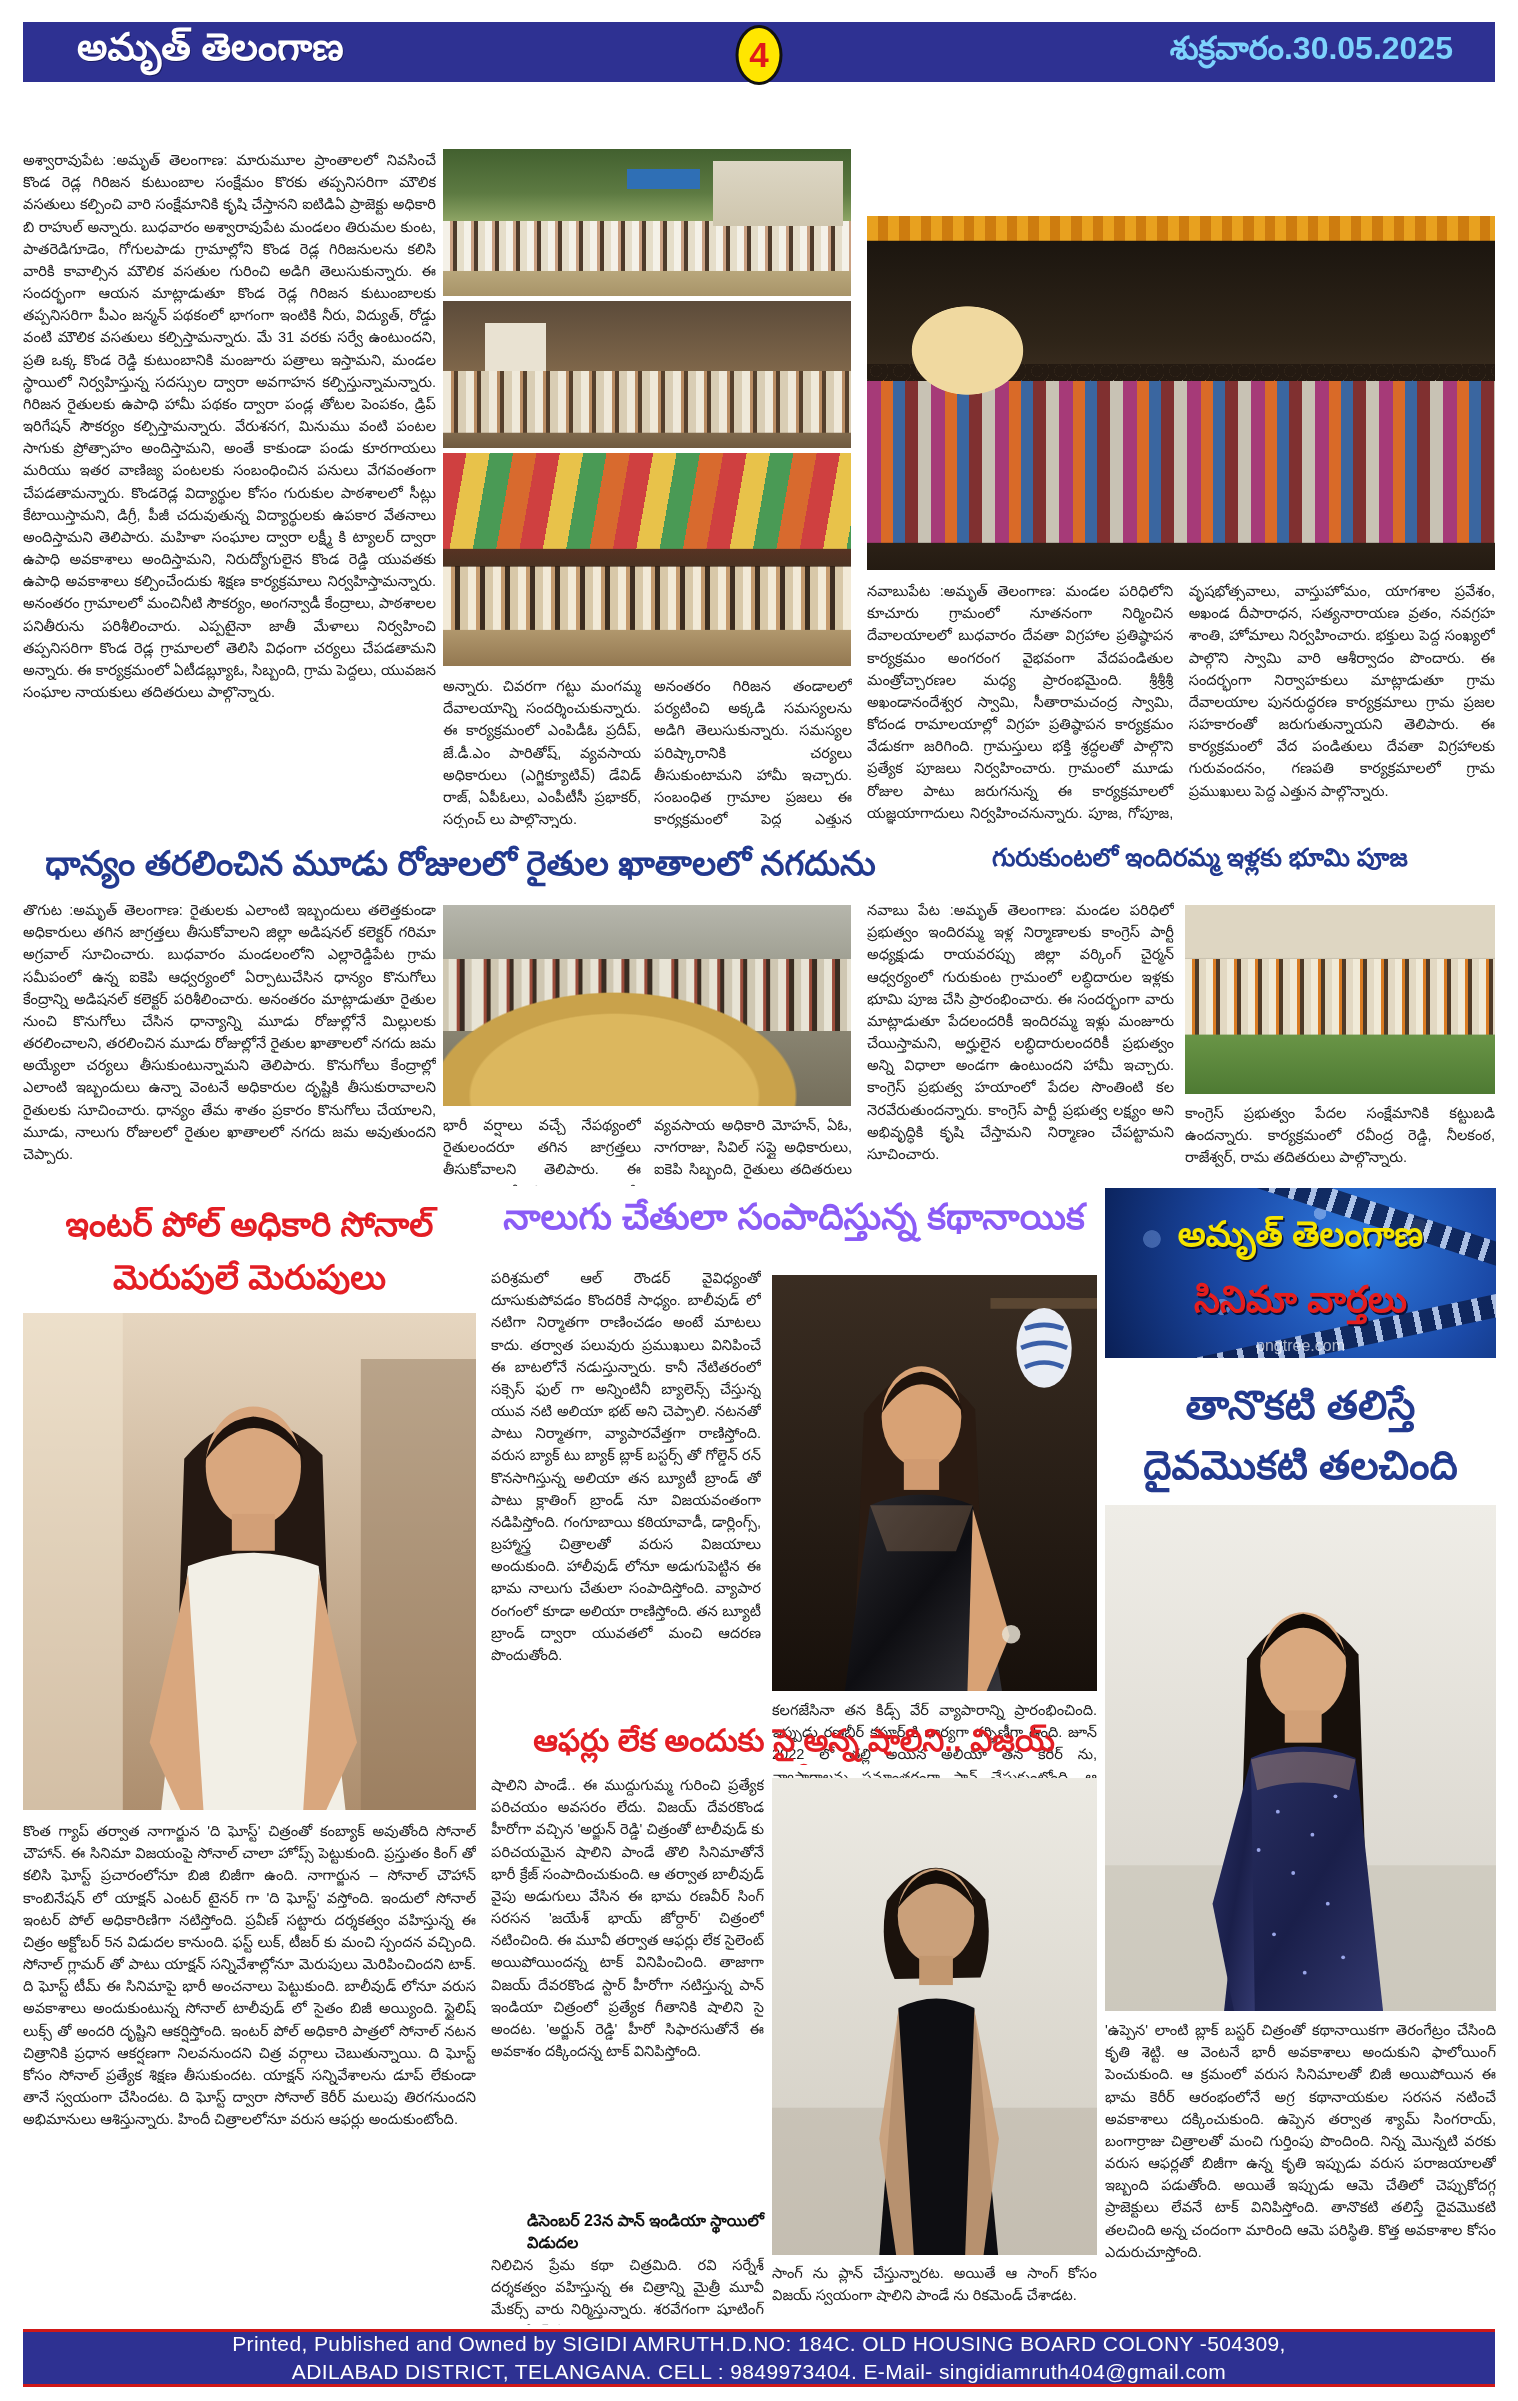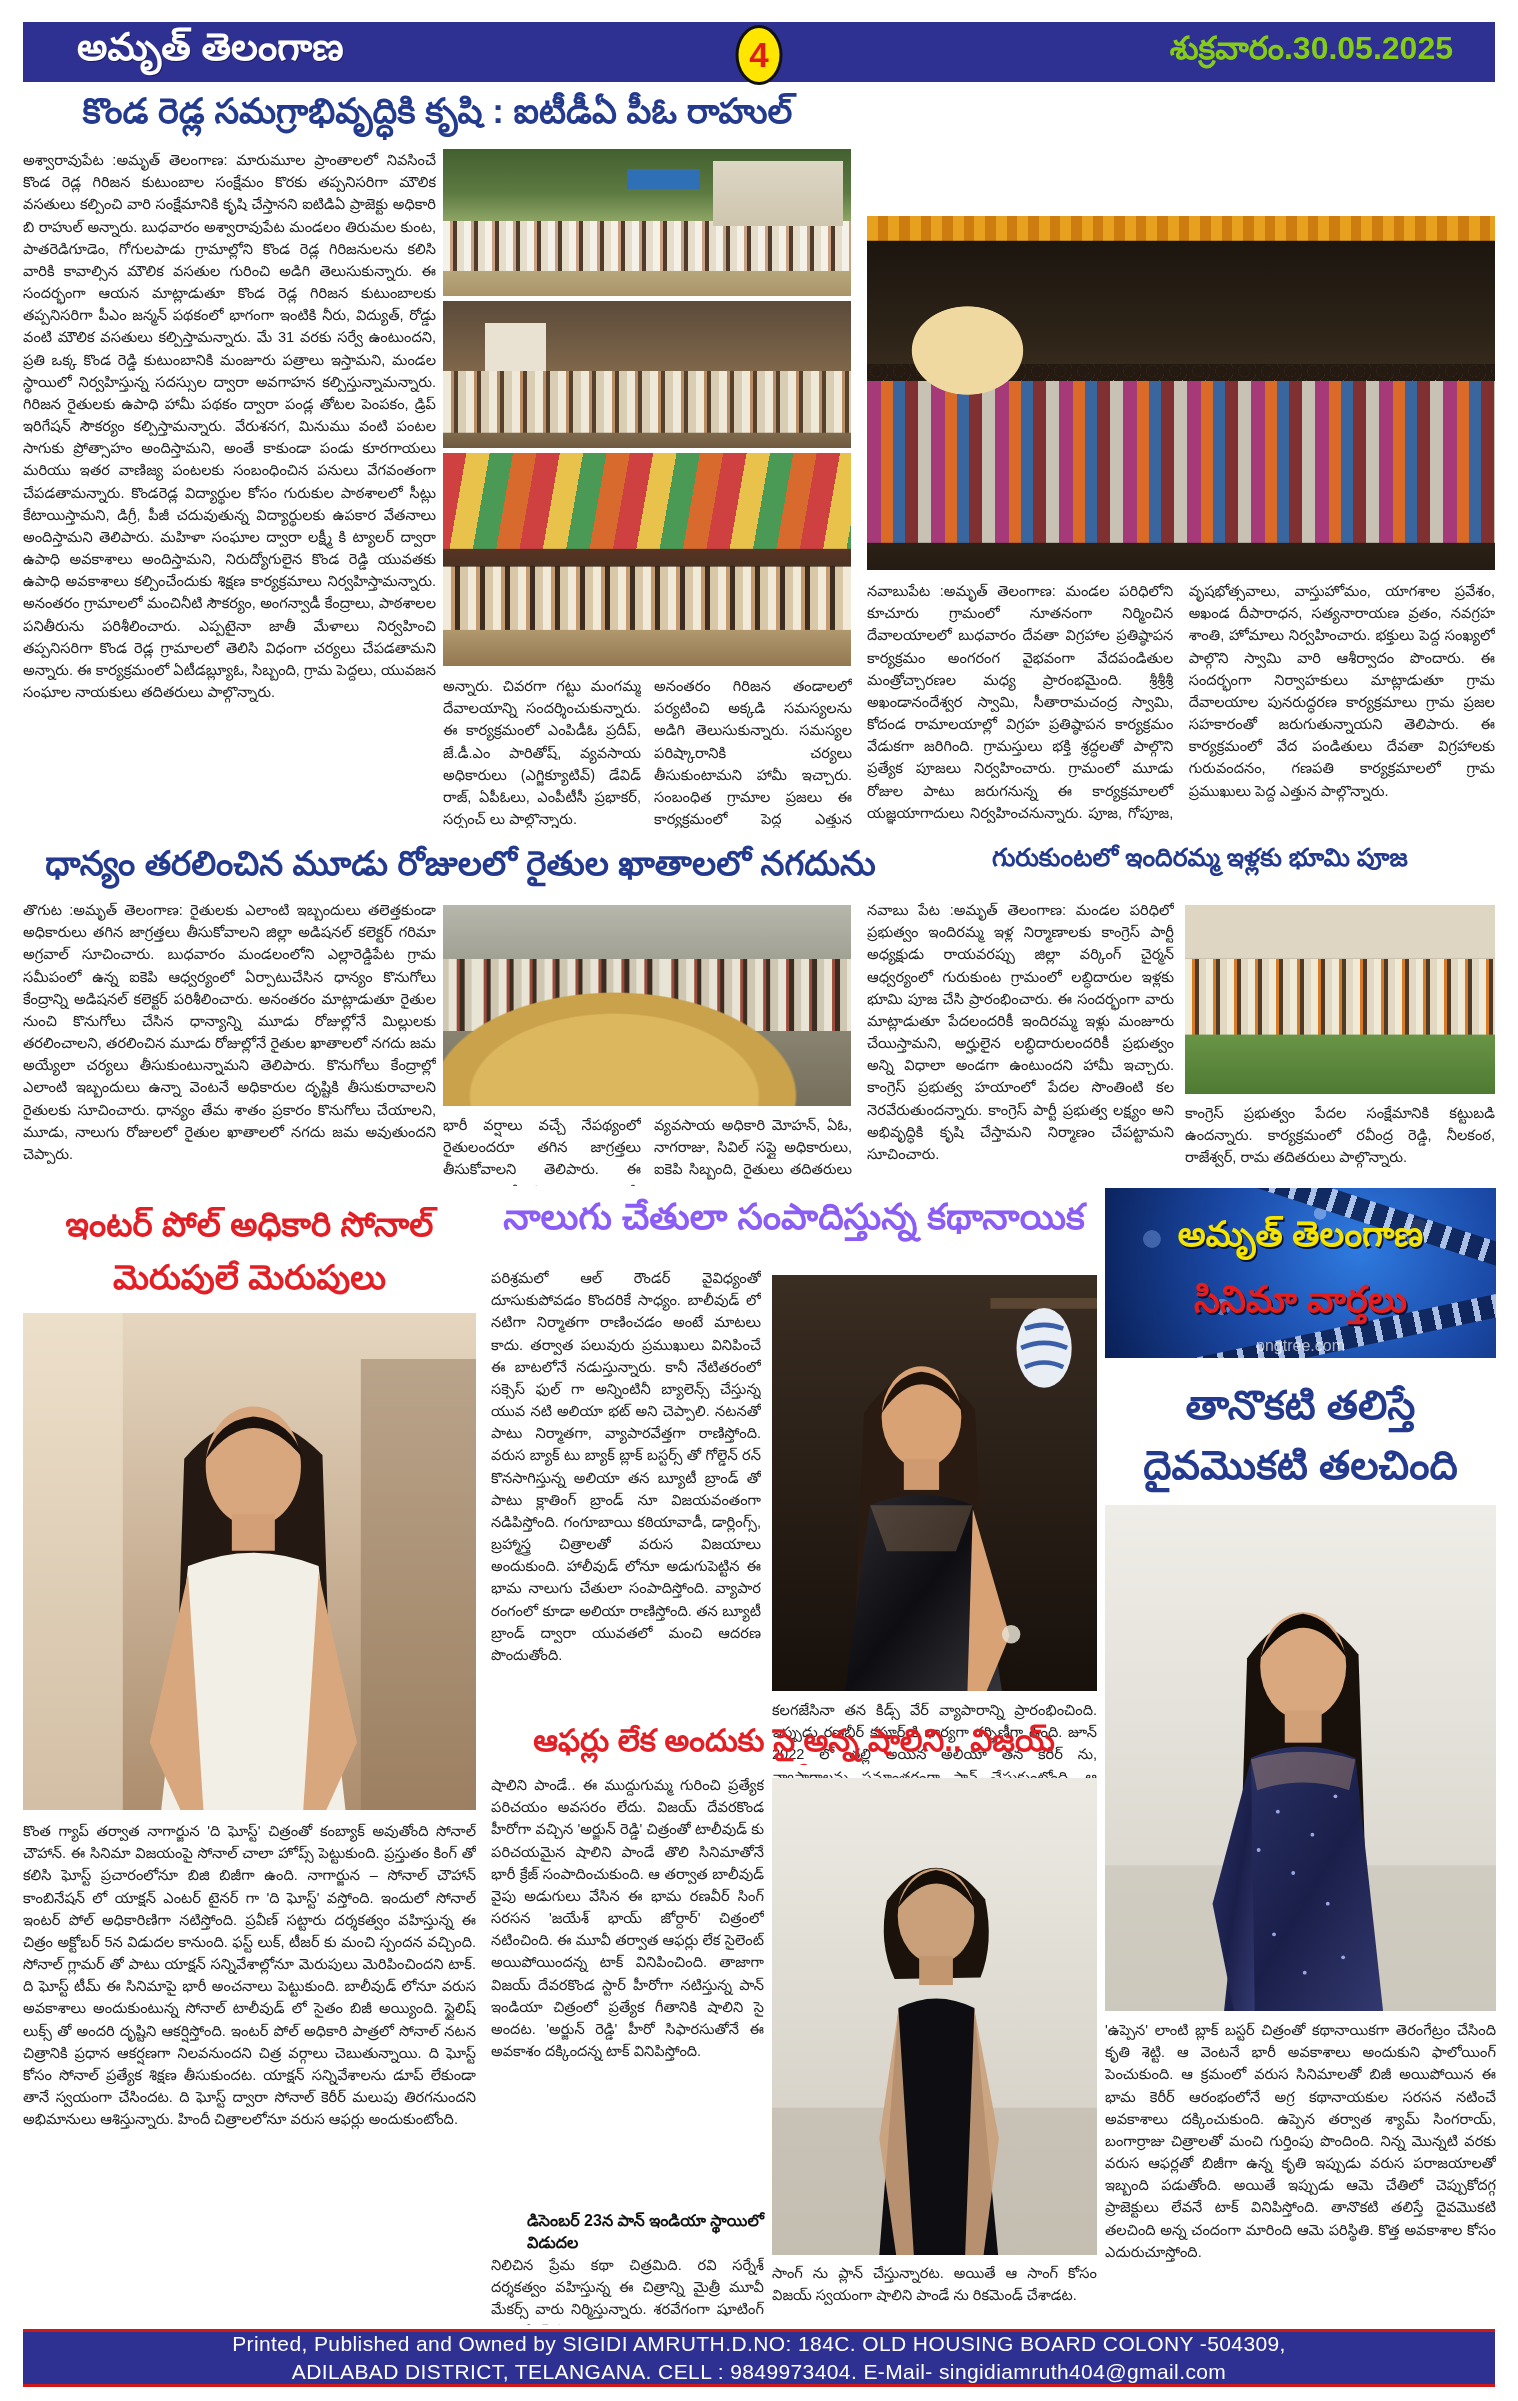--- a/index.html
+++ b/index.html
@@ -8,21 +8,21 @@
 
   
   .masthead{position:absolute;left:23px;top:21.5px;width:1472px;height:60px;
             background:#2e3192;display:flex;align-items:center;}
   .paper-name{color:#ffffff;font-size:38px;font-weight:bold;padding-left:54px;
               text-shadow:0.8px 0.8px 0 #1a1c5e;}
   .page-badge{position:absolute;left:50%;top:3.1px;transform:translateX(-50%);
               width:41px;height:54px;background:#ffe600;border:3.1px solid #111;
               border-radius:50%;display:flex;align-items:center;justify-content:center;}
   .page-badge span{color:#e11a1a;font-size:35px;font-weight:bold;}
-  .issue-date{margin-left:auto;color:#84cc16;font-size:32px;font-weight:bold;padding-right:42px;}
+  .issue-date{margin-left:auto;color:#7dd3fc;font-size:32px;font-weight:bold;padding-right:42px;}
 
   
   .body-text{font-size:14.6px;line-height:1.52;text-align:justify;color:#1a1a1a;overflow:hidden;}
   .hl{font-weight:bold;text-align:center;line-height:1.25;overflow:hidden;}
   .navy{color:#233a8f;} .red{color:#e31e24;} .purple{color:#8b5cf6;}
   .abs{position:absolute;}
   .photo{position:absolute;overflow:hidden;background:#cfcfcf;}
   .twocol{column-count:2;column-gap:15.3px;}
 
   
@@ -114,21 +114,20 @@
 <div class="page">
 
   <div class="masthead">
     <div class="paper-name">అమృత్ తెలంగాణ</div>
     <div class="page-badge">
       <span>4</span>
     </div>
     <div class="issue-date">శుక్రవారం.30.05.2025</div>
   </div>
 
-  <div class="abs hl navy" style="left:23px;top:89px;width:829px;height:52px;font-size:35px;">కొండ రెడ్ల సమగ్రాభివృద్ధికి కృషి : ఐటీడీఏ పీఓ రాహుల్</div>
   <div class="abs body-text" style="left:23px;top:149px;width:413px;height:680px;">అశ్వారావుపేట :అమృత్ తెలంగాణ: మారుమూల ప్రాంతాలలో నివసించే కొండ రెడ్ల గిరిజన కుటుంబాల సంక్షేమం కొరకు తప్పనిసరిగా మౌలిక వసతులు కల్పించి వారి సంక్షేమానికి కృషి చేస్తానని ఐటిడిఏ ప్రాజెక్టు అధికారి బి రాహుల్ అన్నారు. బుధవారం అశ్వారావుపేట మండలం తిరుమల కుంట, పాతరెడిగూడెం, గోగులపాడు గ్రామాల్లోని కొండ రెడ్ల గిరిజనులను కలిసి వారికి కావాల్సిన మౌలిక వసతుల గురించి అడిగి తెలుసుకున్నారు. ఈ సందర్భంగా ఆయన మాట్లాడుతూ కొండ రెడ్ల గిరిజన కుటుంబాలకు తప్పనిసరిగా పీఎం జన్మన్ పథకంలో భాగంగా ఇంటికి నీరు, విద్యుత్, రోడ్డు వంటి మౌలిక వసతులు కల్పిస్తామన్నారు. మే 31 వరకు సర్వే ఉంటుందని, ప్రతి ఒక్క కొండ రెడ్డి కుటుంబానికి మంజూరు పత్రాలు ఇస్తామని, మండల స్థాయిలో నిర్వహిస్తున్న సదస్సుల ద్వారా అవగాహన కల్పిస్తున్నామన్నారు. గిరిజన రైతులకు ఉపాధి హామీ పథకం ద్వారా పండ్ల తోటల పెంపకం, డ్రిప్ ఇరిగేషన్ సౌకర్యం కల్పిస్తామన్నారు. వేరుశనగ, మినుము వంటి పంటల సాగుకు ప్రోత్సాహం అందిస్తామని, అంతే కాకుండా పండు కూరగాయలు మరియు ఇతర వాణిజ్య పంటలకు సంబంధించిన పనులు వేగవంతంగా చేపడతామన్నారు. కొండరెడ్ల విద్యార్థుల కోసం గురుకుల పాఠశాలలో సీట్లు కేటాయిస్తామని, డిగ్రీ, పీజీ చదువుతున్న విద్యార్థులకు ఉపకార వేతనాలు అందిస్తామని తెలిపారు. మహిళా సంఘాల ద్వారా లక్ష్మీ కి ట్యాలర్ ద్వారా ఉపాధి అవకాశాలు అందిస్తామని, నిరుద్యోగులైన కొండ రెడ్డి యువతకు ఉపాధి అవకాశాలు కల్పించేందుకు శిక్షణ కార్యక్రమాలు నిర్వహిస్తామన్నారు. అనంతరం గ్రామాలలో మంచినీటి సౌకర్యం, అంగన్వాడీ కేంద్రాలు, పాఠశాలల పనితీరును పరిశీలించారు. ఎప్పటైనా జాతీ మేళాలు నిర్వహించి తప్పనిసరిగా కొండ రెడ్ల గ్రామాలలో తెలిసి విధంగా చర్యలు చేపడతామని అన్నారు. ఈ కార్యక్రమంలో ఏటీడబ్ల్యూఓ, సిబ్బంది, గ్రామ పెద్దలు, యువజన సంఘాల నాయకులు తదితరులు పాల్గొన్నారు.</div>
   <div class="photo ph-a1" style="left:443px;top:149px;width:408px;height:147px;"></div>
   <div class="photo ph-a2" style="left:443px;top:301px;width:408px;height:147px;"></div>
   <div class="photo ph-a3" style="left:443px;top:453px;width:408px;height:213px;"></div>
   <div class="abs body-text" style="left:443px;top:675px;width:198px;height:153px;">అన్నారు. చివరగా గట్టు మంగమ్మ దేవాలయాన్ని సందర్శించుకున్నారు. ఈ కార్యక్రమంలో ఎంపిడీఓ ప్రదీప్, జే.డీ.ఎం పారితోష్, వ్యవసాయ అధికారులు (ఎగ్జిక్యూటివ్) డేవిడ్ రాజ్, ఏపీఓలు, ఎంపీటీసీ ప్రభాకర్, సర్పంచ్ లు పాల్గొన్నారు.</div>
   <div class="abs body-text" style="left:654px;top:675px;width:198px;height:153px;">అనంతరం గిరిజన తండాలలో పర్యటించి అక్కడి సమస్యలను అడిగి తెలుసుకున్నారు. సమస్యల పరిష్కారానికి చర్యలు తీసుకుంటామని హామీ ఇచ్చారు. సంబంధిత గ్రామాల ప్రజలు ఈ కార్యక్రమంలో పెద్ద ఎత్తున పాల్గొన్నారు.</div>
 
   <div class="photo ph-b" style="left:867px;top:216px;width:628px;height:354px;"></div>
   <div class="abs body-text twocol" style="left:867px;top:580px;width:628px;height:252px;">నవాబుపేట :అమృత్ తెలంగాణ: మండల పరిధిలోని కూచూరు గ్రామంలో నూతనంగా నిర్మించిన దేవాలయాలలో బుధవారం దేవతా విగ్రహాల ప్రతిష్ఠాపన కార్యక్రమం అంగరంగ వైభవంగా వేదపండితుల మంత్రోచ్చారణల మధ్య ప్రారంభమైంది. శ్రీశ్రీశ్రీ అఖండానందేశ్వర స్వామి, సీతారామచంద్ర స్వామి, కోదండ రామాలయాల్లో విగ్రహ ప్రతిష్ఠాపన కార్యక్రమం వేడుకగా జరిగింది. గ్రామస్తులు భక్తి శ్రద్ధలతో పాల్గొని ప్రత్యేక పూజలు నిర్వహించారు. గ్రామంలో మూడు రోజుల పాటు జరుగనున్న ఈ కార్యక్రమాలలో యజ్ఞయాగాదులు నిర్వహించనున్నారు. పూజ, గోపూజ, వృషభోత్సవాలు, వాస్తుహోమం, యాగశాల ప్రవేశం, అఖండ దీపారాధన, సత్యనారాయణ వ్రతం, నవగ్రహ శాంతి, హోమాలు నిర్వహించారు. భక్తులు పెద్ద సంఖ్యలో పాల్గొని స్వామి వారి ఆశీర్వాదం పొందారు. ఈ సందర్భంగా నిర్వాహకులు మాట్లాడుతూ గ్రామ దేవాలయాల పునరుద్ధరణ కార్యక్రమాలు గ్రామ ప్రజల సహకారంతో జరుగుతున్నాయని తెలిపారు. ఈ కార్యక్రమంలో వేద పండితులు దేవతా విగ్రహాలకు గురువందనం, గణపతి కార్యక్రమాలలో గ్రామ ప్రముఖులు పెద్ద ఎత్తున పాల్గొన్నారు.</div>
 

